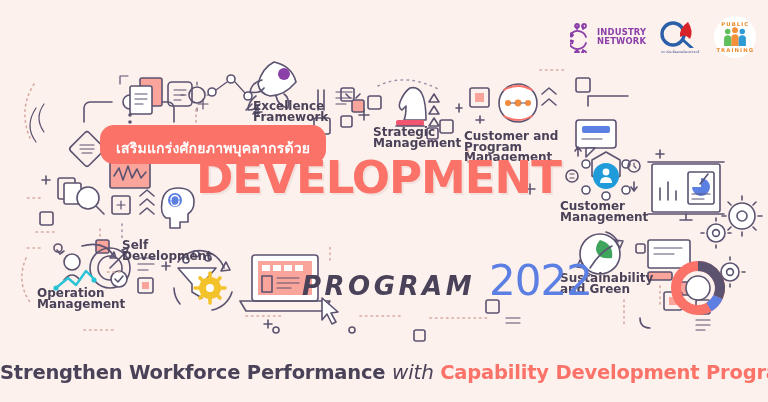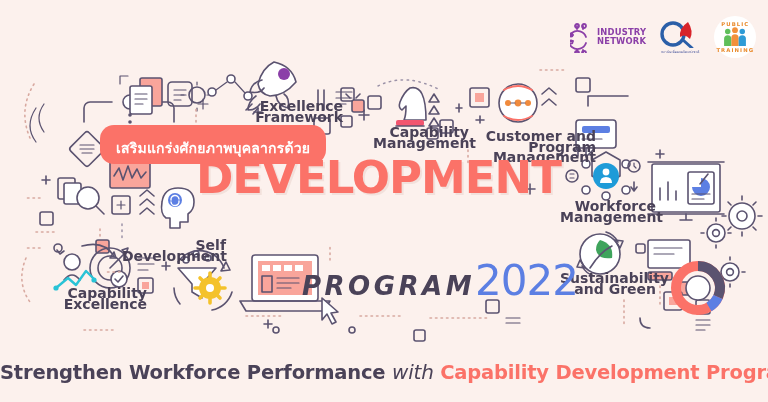--- a/index.html
+++ b/index.html
@@ -71,21 +71,21 @@
     color: #FB7268;
     letter-spacing: -1px;
     line-height: .92;
     text-shadow: 2px 2px 0 rgba(180,120,110,.13);
   }
   .headline .l1 { font-size: 57px; }
   .headline .l2 { font-size: 45px; margin-top: 2px; }
 
   .subline {
     position: absolute; left: 302px; top: 256px;
-    display: flex; align-items: baseline; 
+    display: flex; align-items: baseline; gap: 14px;
     z-index: 28;
   }
   .subline .program {
     font-family: "DejaVu Sans", sans-serif;
     font-style: italic; font-weight: 700;
     font-size: 26px; letter-spacing: 3.5px;
     color: #4A4258;
   }
   .subline .year {
     font-family: "DejaVu Sans", sans-serif;
@@ -104,22 +104,22 @@
   }
   .tagline .with {
     font-weight: 400; font-style: italic; font-size: 20px;
   }
   .tagline .hl { color: #FB7268; }
 
   
   .topic-label {
     position: absolute;
     font-family: "DejaVu Sans", sans-serif;
-    font-weight: 700; font-size: 14px; line-height: 10.5px;
-    color: #4A4258; text-align: right;
+    font-weight: 700; font-size: 12px; line-height: 10.5px;
+    color: #4A4258; text-align: left;
     white-space: pre-line;
     z-index: 20;
   }
 
   
   .deco { position: absolute; left: 0; top: 0; width: 768px; height: 402px; }
 </style>
 </head>
 <body>
 
@@ -473,29 +473,29 @@
     <div class="line l2">DEVELOPMENT</div>
   </div>
 
   <div class="subline">
     <span class="program">PROGRAM</span>
     <span class="year">2022</span>
   </div>
 
   <div class="topic-label" style="left:253px; top:101px; width:90px;">Excellence
 Framework</div>
-  <div class="topic-label" style="left:373px; top:127px; width:96px;">Capability
+  <div class="topic-label" style="left:373px; top:127px; width:96px;">Strategic
 Management</div>
   <div class="topic-label" style="left:464px; top:131px; width:132px;">Customer and Program
 Management</div>
-  <div class="topic-label" style="left:560px; top:201px; width:96px;">Workforce
+  <div class="topic-label" style="left:560px; top:201px; width:96px;">Customer
 Management</div>
   <div class="topic-label" style="left:560px; top:273px; width:96px;">Sustainability
 and Green</div>
-  <div class="topic-label" style="left:37px; top:288px; width:110px;">Capability Excellence</div>
+  <div class="topic-label" style="left:37px; top:288px; width:110px;">Operation Management</div>
   <div class="topic-label" style="left:122px; top:240px; width:104px;">Self Development</div>
 
   <div class="tagline">
     <span>Strengthen Workforce Performance</span>
     <span class="with">with</span>
     <span class="hl">Capability Development Program</span>
   </div>
 
 </div>
 

